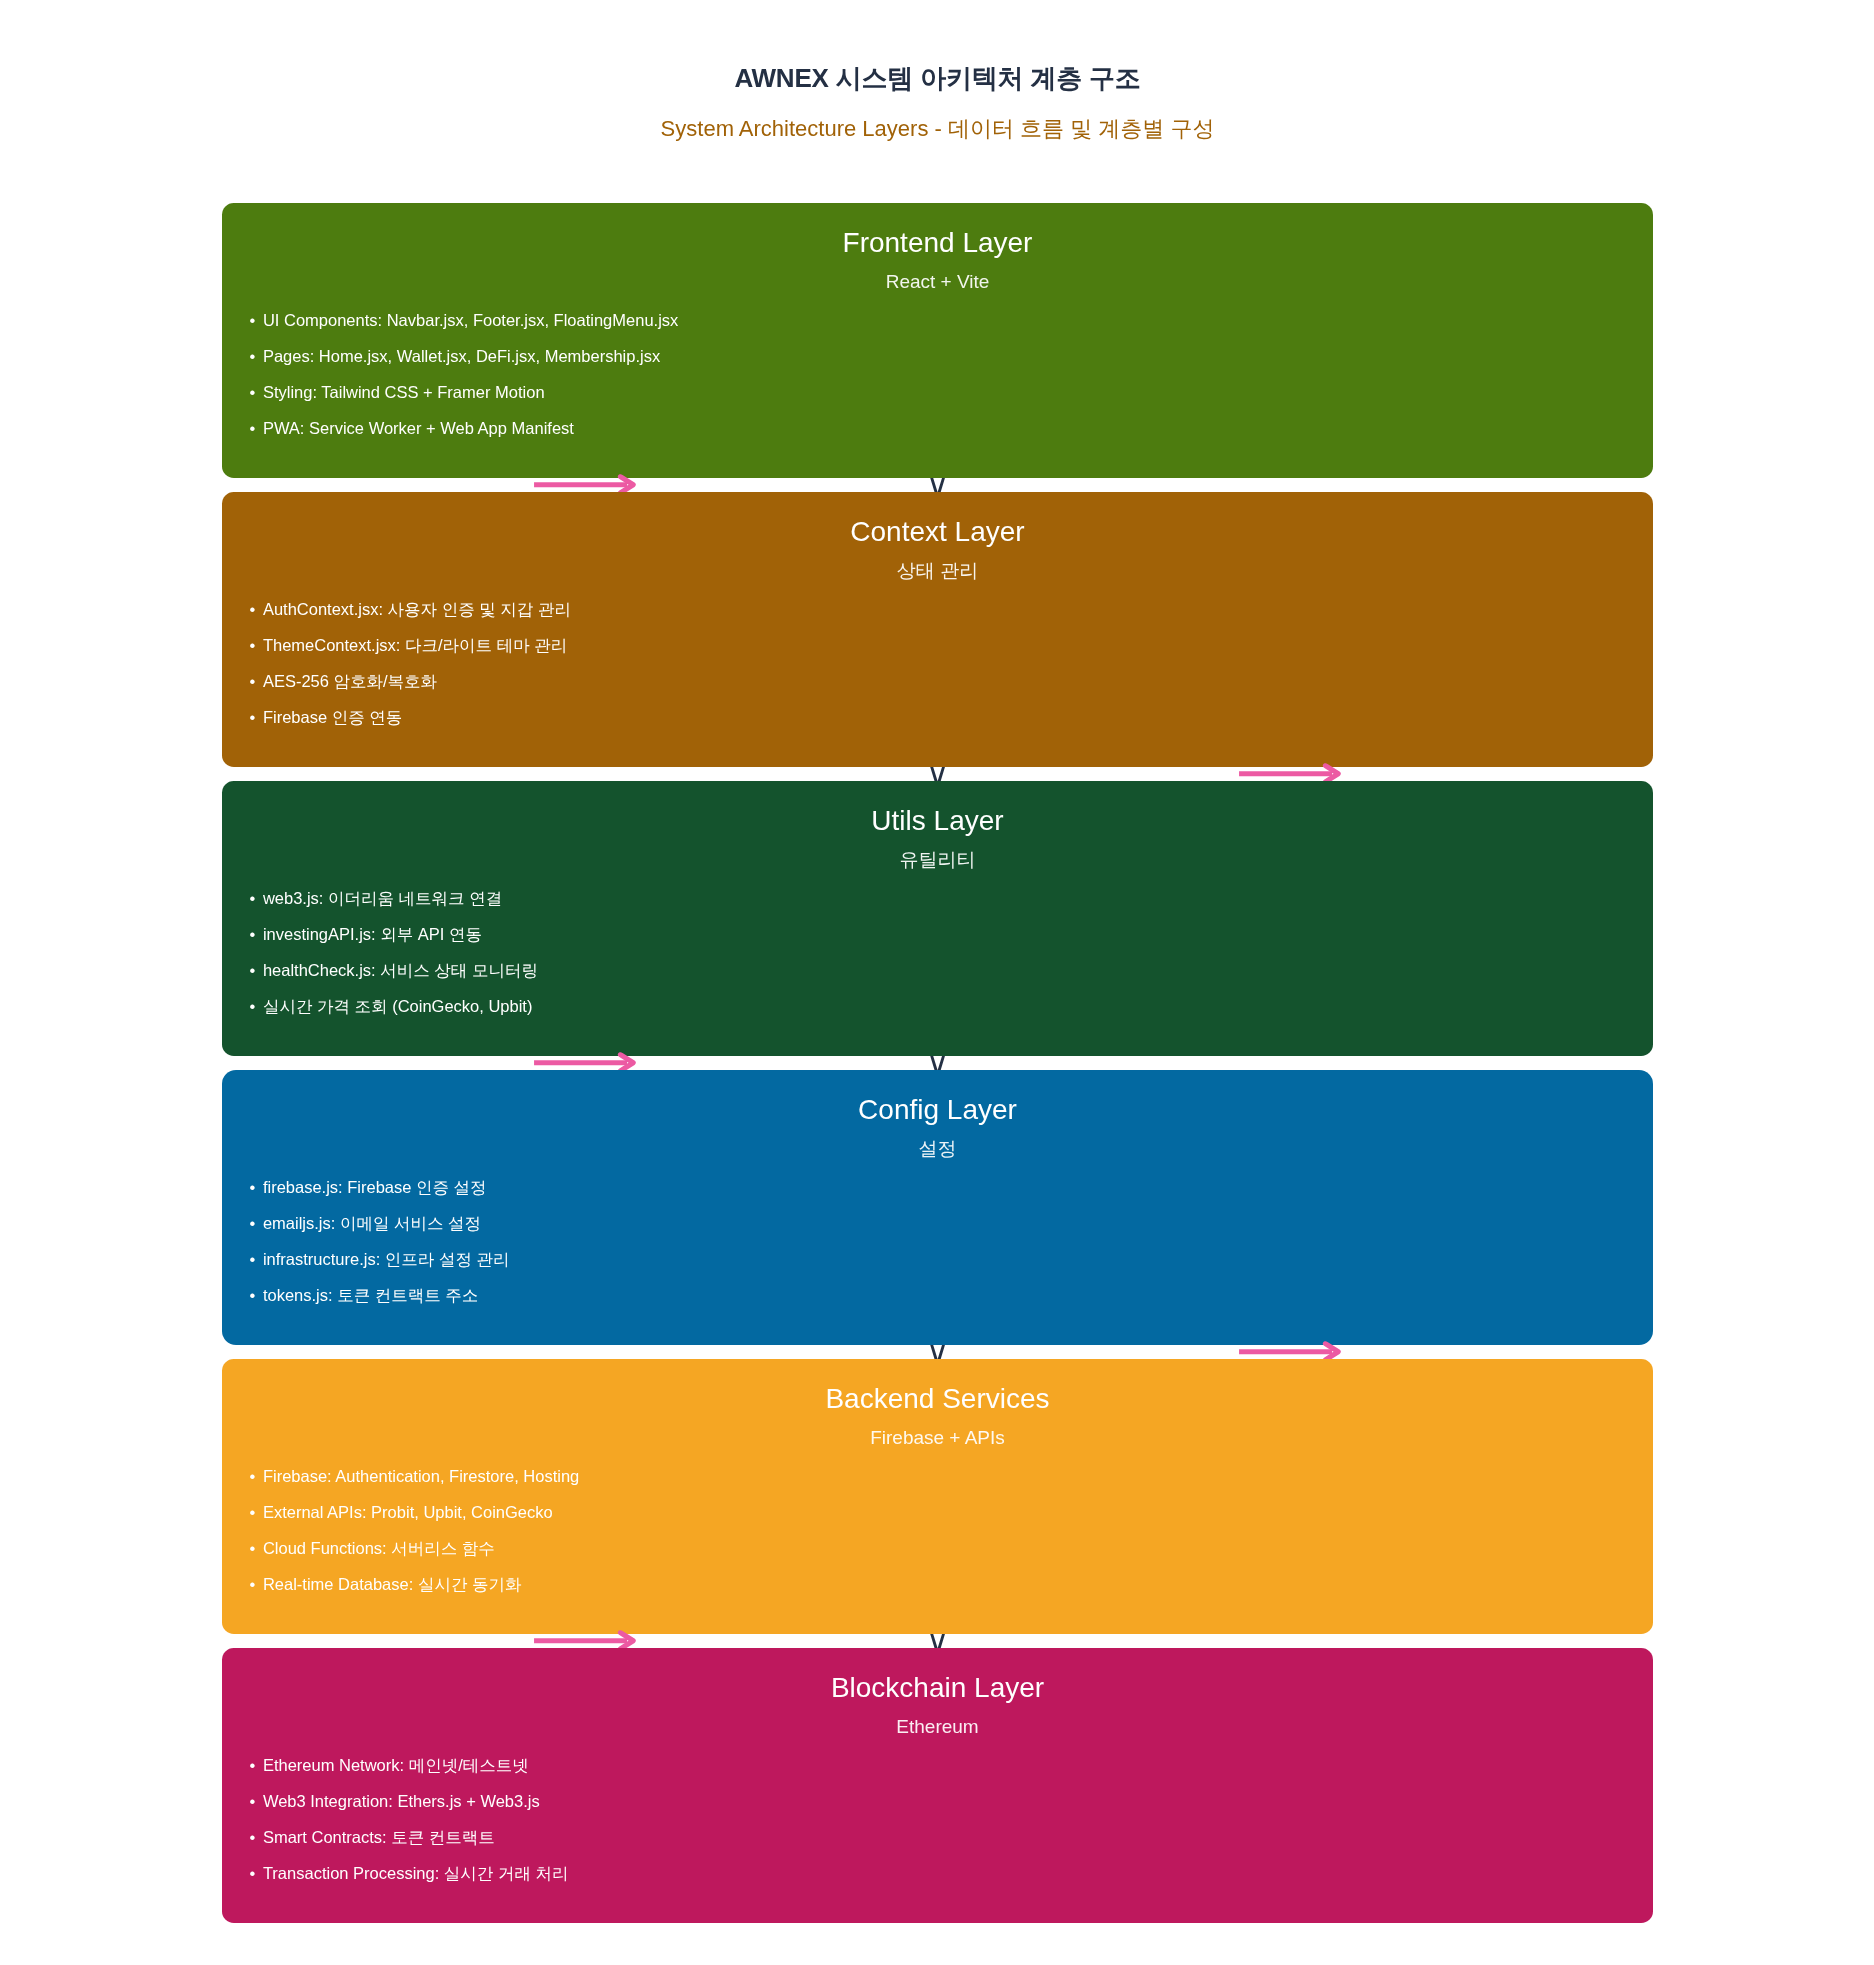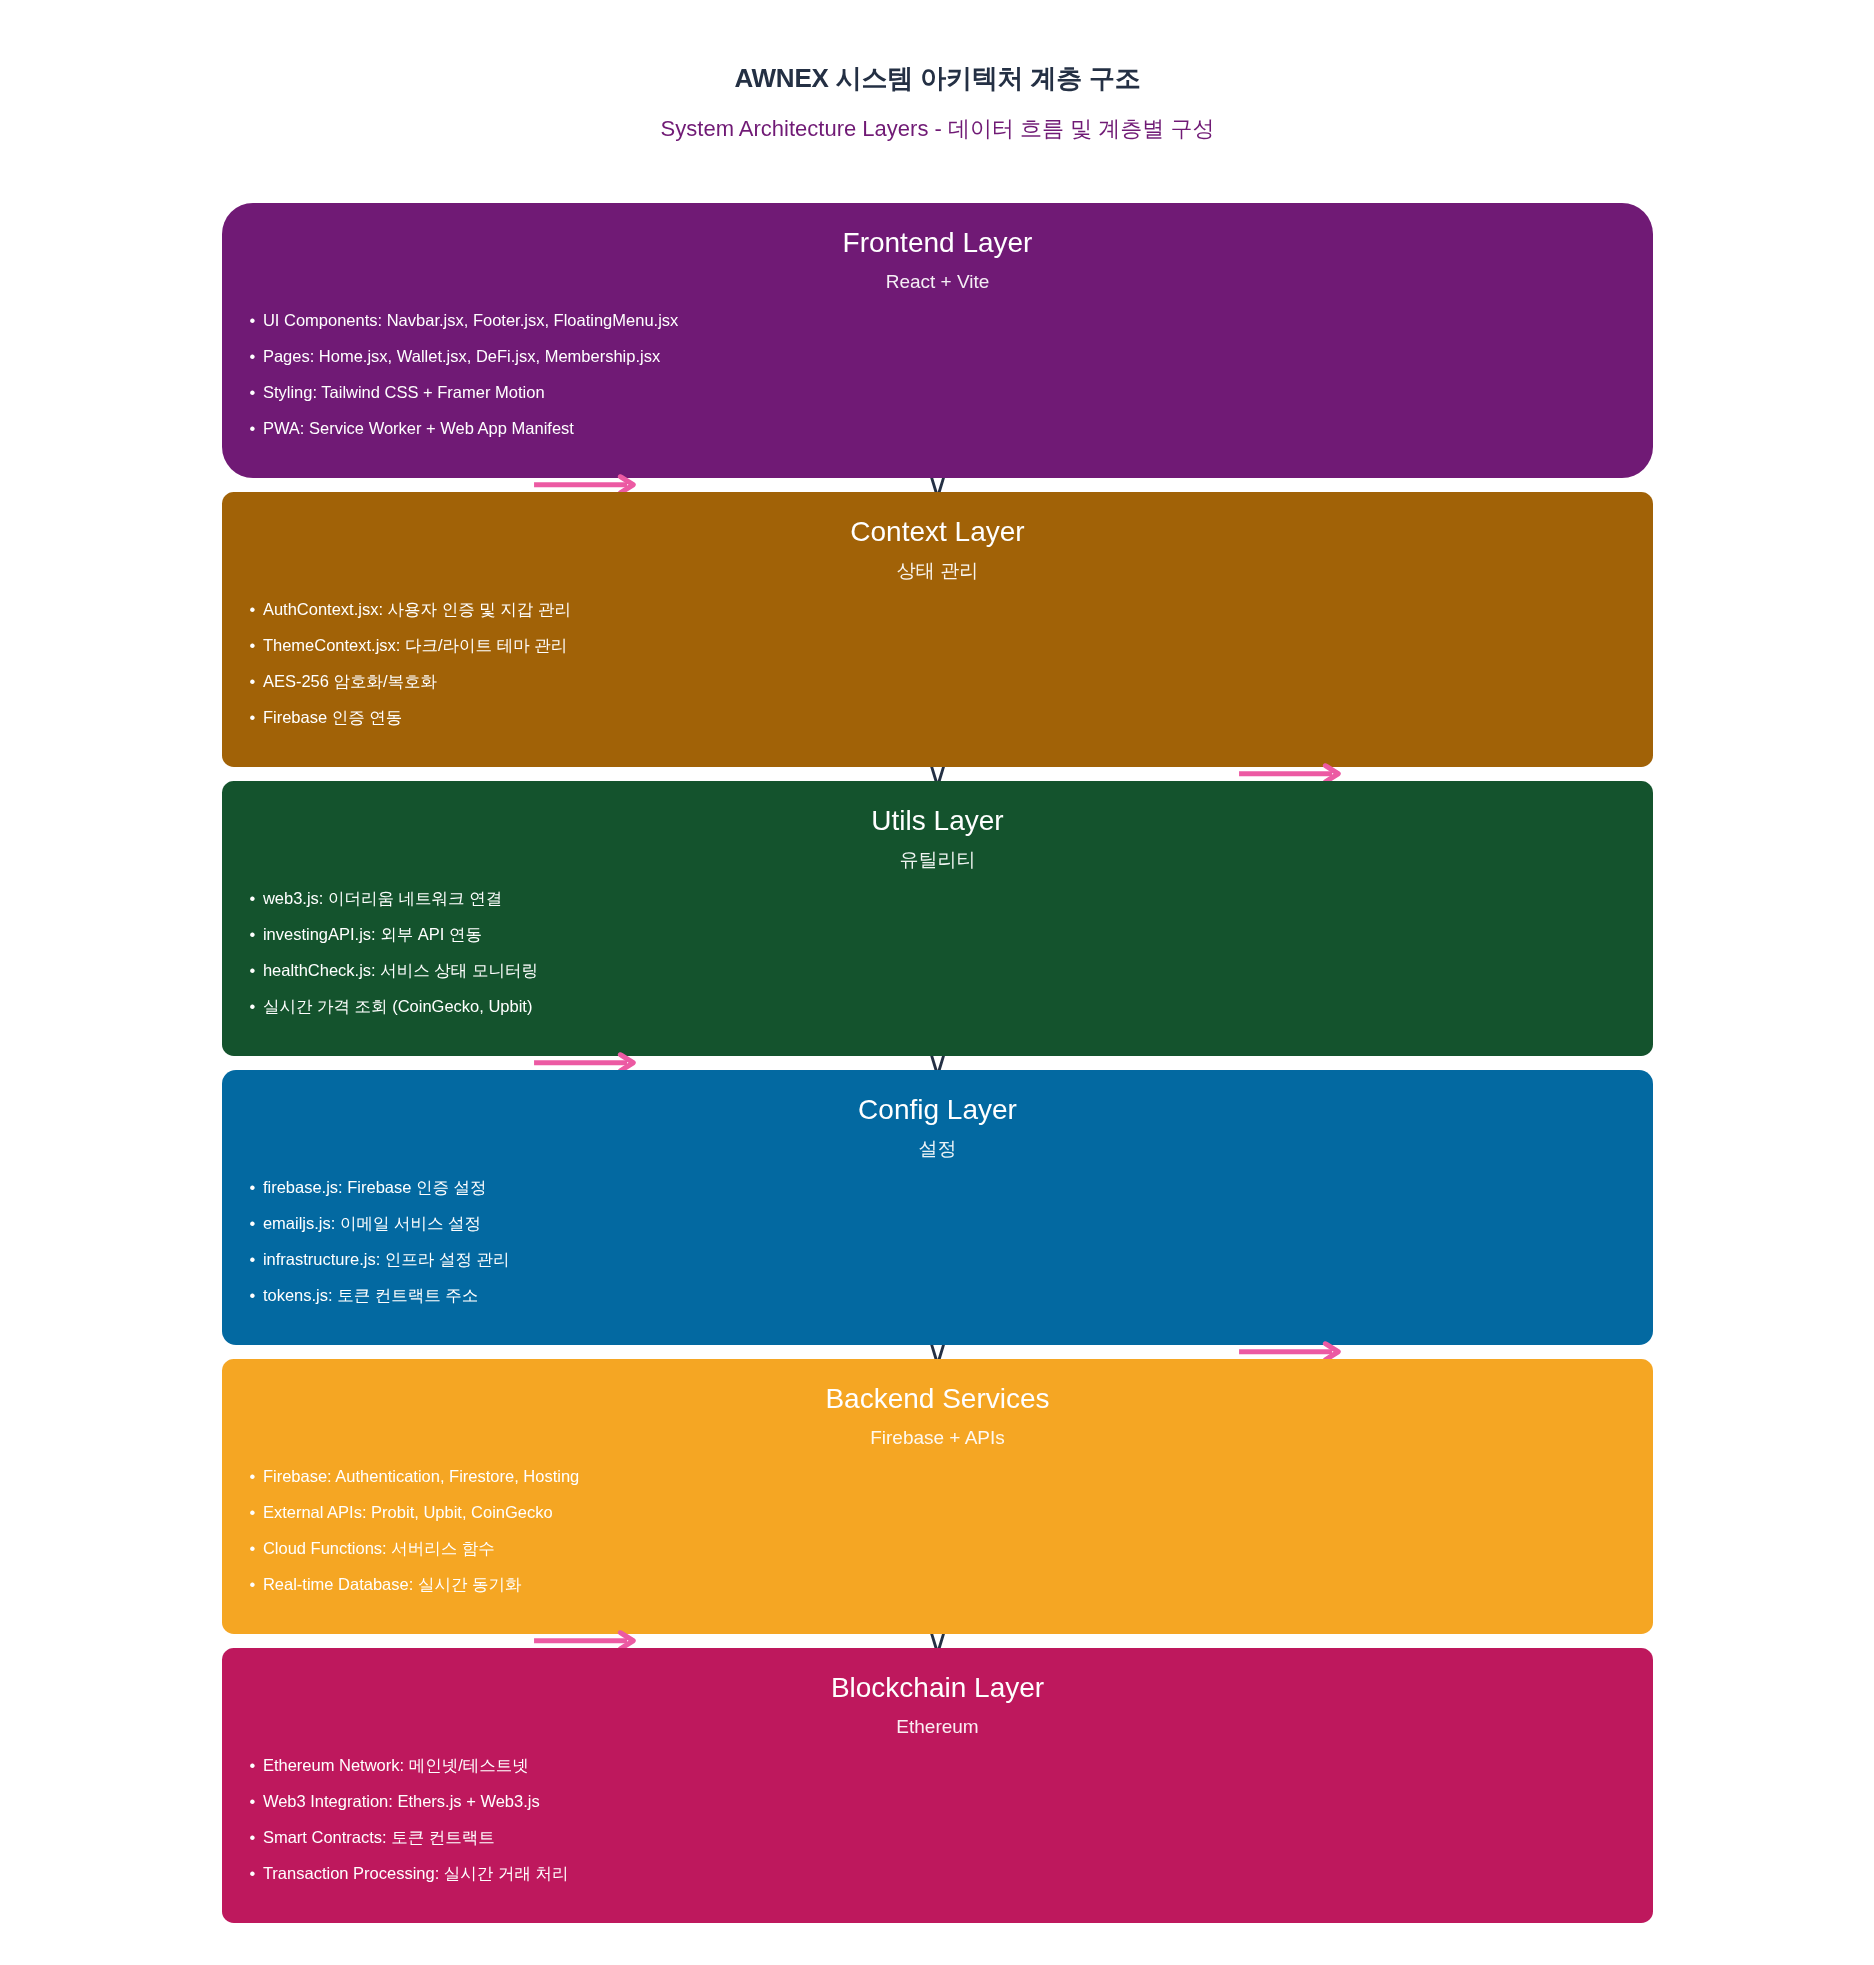--- a/index.html
+++ b/index.html
@@ -34,21 +34,21 @@
     font-weight: 700;
     color: #243044;
     letter-spacing: -0.2px;
     line-height: 1.22;
   }
 
   .page-subtitle {
     margin-top: 20.4px;
     font-size: 22px;
     font-weight: 400;
-    color: #701a75;
+    color: #a16207;
     line-height: 1.3;
   }
 
   
   .layer-stack {
     width: 1431px;
     margin: 0 auto;
     position: relative;
   }
 
@@ -147,21 +147,21 @@
 
 <div class="page">
 
   <div class="header">
     <div class="page-title">AWNEX 시스템 아키텍처 계층 구조</div>
     <div class="page-subtitle">System Architecture Layers - 데이터 흐름 및 계층별 구성</div>
   </div>
 
   <div class="layer-stack" id="layer-stack">
       <div class="layer-wrap">
-        <div class="layer" style="background: #701a75; border-radius: 31px;">
+        <div class="layer" style="background: #4d7c0f;">
           <div class="layer-heading">
             <div class="layer-name">Frontend Layer</div>
             <div class="layer-tech">React + Vite</div>
           </div>
           <ul class="layer-items">
             <li class="layer-item">
               <span class="bullet-dot">•</span>
               <span>UI Components: Navbar.jsx, Footer.jsx, FloatingMenu.jsx</span>
             </li>
             <li class="layer-item">

